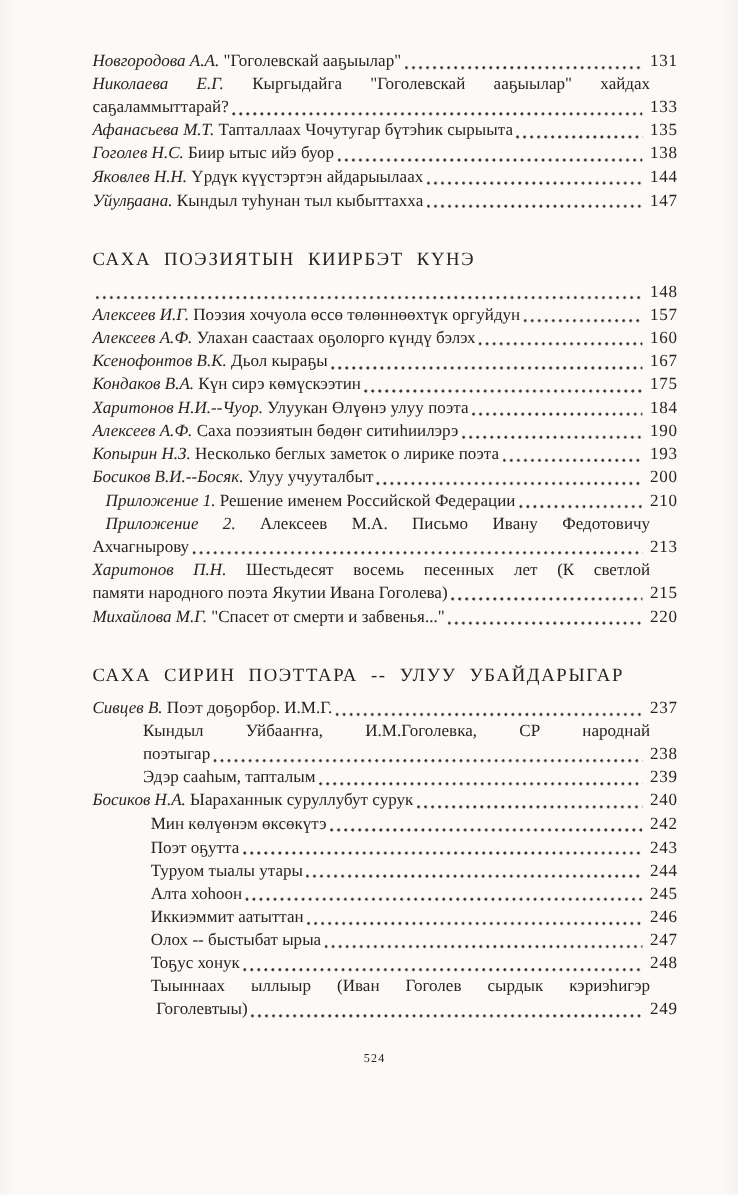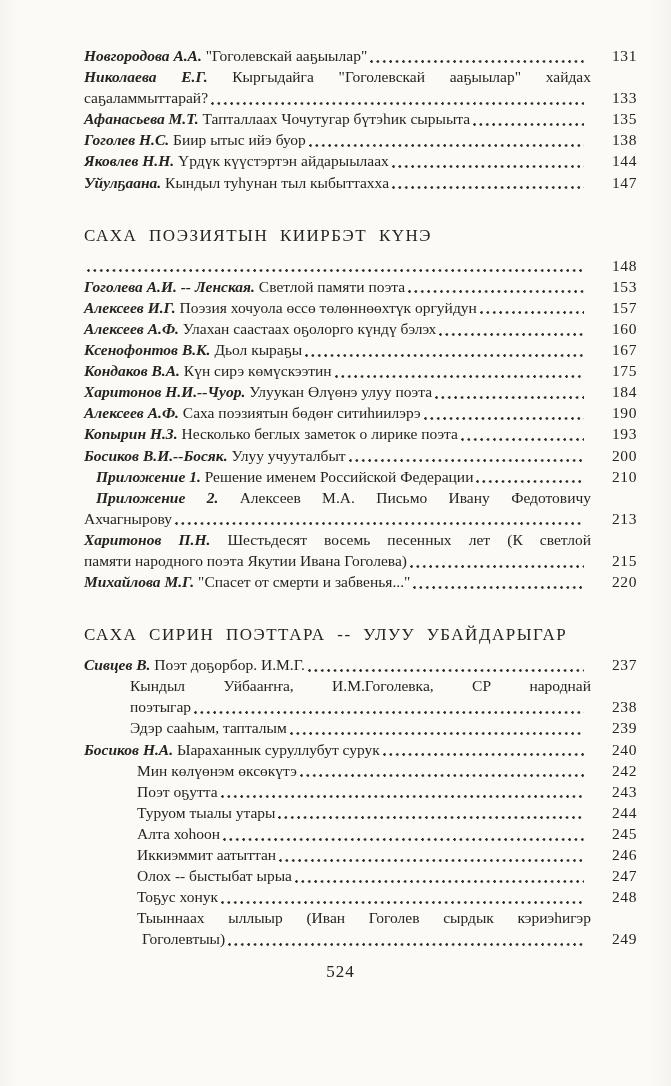--- a/index.html
+++ b/index.html
@@ -11,50 +11,50 @@
     overflow:hidden;
   }
   .page{
     box-sizing:border-box;
     width:671px;height:1086px;
     padding:45px 34px 0 84px;
   }
   .toc{font-size:15.5px;line-height:21.1px;}
   .toc-line{display:flex;align-items:baseline;}
   .line-text{white-space:nowrap;}
-  .line-text .it{font-style:italic;font-weight:bold;}
+  .line-text .it{font-style:italic;}
   .line-text.justify{
     flex:1;white-space:normal;
     text-align:justify;text-align-last:justify;
   }
   .ind-1{padding-left:12px;}
   .ind-2{padding-left:46px;}
   .ind-3{padding-left:53px;}
   .ind-4{padding-left:58px;}
   .dots{
     flex:1;align-self:flex-end;
     height:3px;margin:0 7px 3.5px 3px;
     background-image:radial-gradient(circle at 1.5px 1.5px,#2e2b27 1.05px,rgba(0,0,0,0) 1.5px);
     background-size:6.4px 3px;
     background-repeat:repeat-x;
   }
   .pagenum{
     flex:0 0 46px;width:46px;
-    text-align:right;letter-spacing:0.6px;
+    letter-spacing:0.6px;
   }
   .section-heading{
     font-size:17px;line-height:22px;
     letter-spacing:1.5px;word-spacing:6px;
     margin:32px 0 8px 0;
     white-space:nowrap;
   }
   .footer{
-    margin-top:12px;
+    margin-top:24px;
     text-align:center;
-    font-size:17px;line-height:21px;
+    font-size:11px;line-height:21px;
     letter-spacing:1px;
     padding-right:40px; 
   }
 </style>
 </head>
 <body>
 
 <div class="page">
   <div class="toc" id="toc">
       <div class="toc-line">
@@ -90,25 +90,20 @@
         <span class="line-text"><span class="it">Уйулҕаана.</span><span> Кындыл туһунан тыл кыбыттахха</span></span>
         <span class="dots"></span>
         <span class="pagenum">147</span>
       </div>
       <div class="section-heading">САХА ПОЭЗИЯТЫН КИИРБЭТ КҮНЭ</div>
       <div class="toc-line">
         <span class="dots"></span>
         <span class="pagenum">148</span>
       </div>
       <div class="toc-line">
-        <span class="line-text"><span class="it">Гоголева А.И. -- Ленская.</span><span> Светлой памяти поэта</span></span>
-        <span class="dots"></span>
-        <span class="pagenum">153</span>
-      </div>
-      <div class="toc-line">
         <span class="line-text"><span class="it">Алексеев И.Г.</span><span> Поэзия хочуола өссө төлөннөөхтүк оргуйдун</span></span>
         <span class="dots"></span>
         <span class="pagenum">157</span>
       </div>
       <div class="toc-line">
         <span class="line-text"><span class="it">Алексеев А.Ф.</span><span> Улахан саастаах оҕолорго күндү бэлэх</span></span>
         <span class="dots"></span>
         <span class="pagenum">160</span>
       </div>
       <div class="toc-line">

